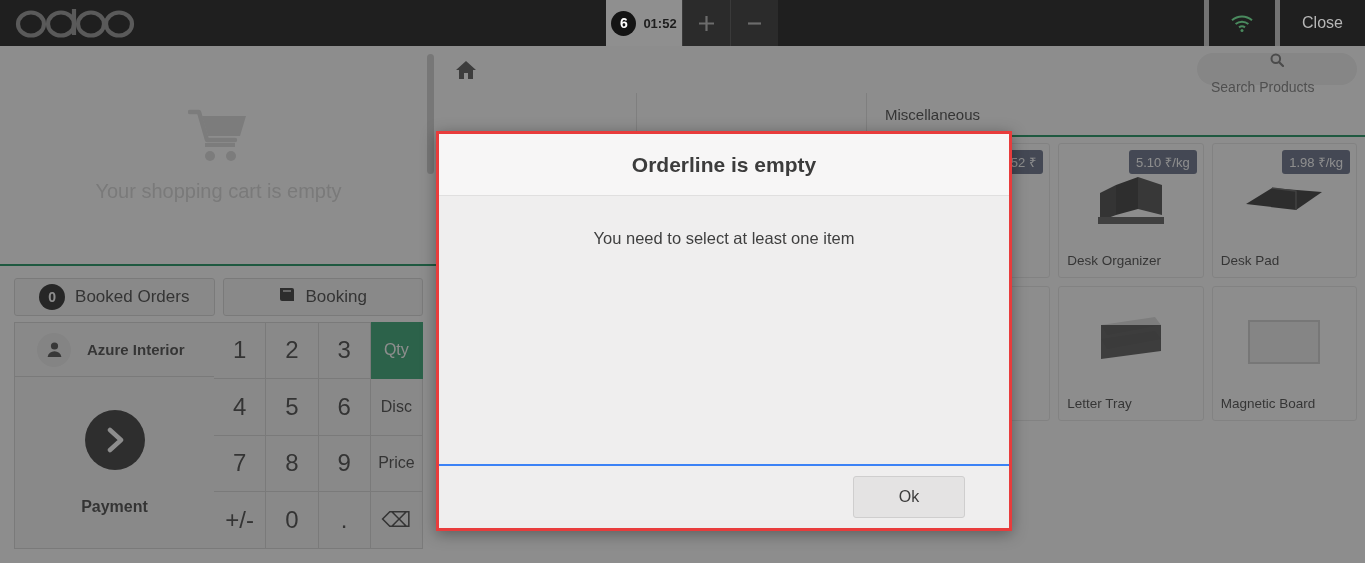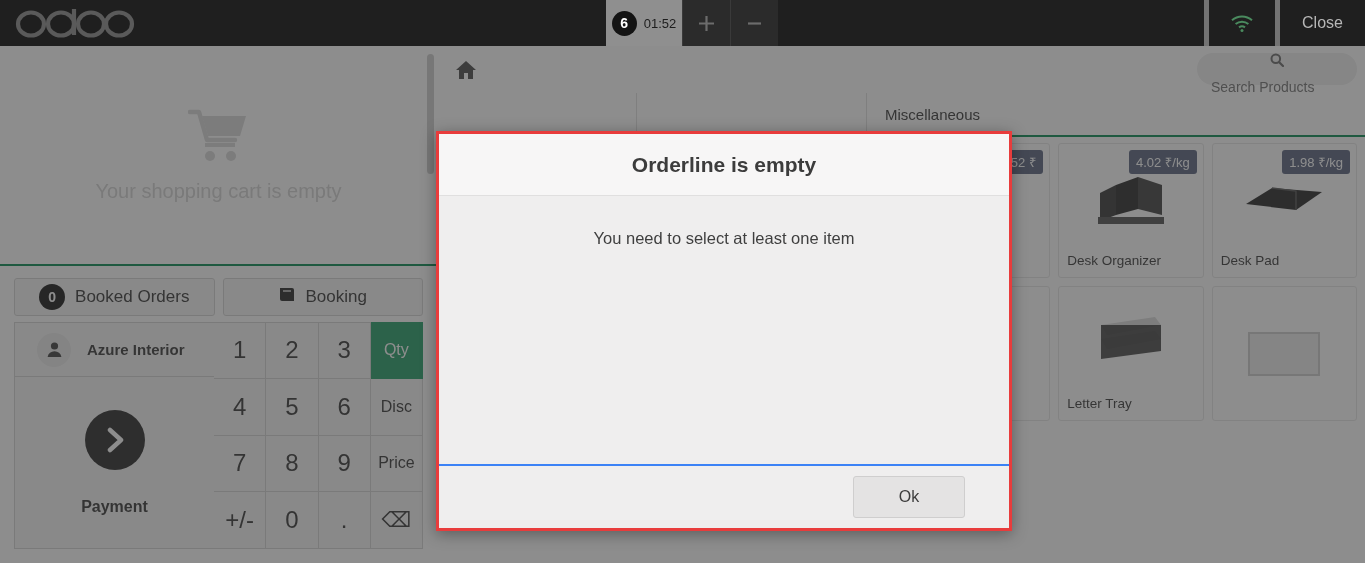--- a/index.html
+++ b/index.html
@@ -27,21 +27,21 @@
   .order-tabs { display: flex; align-items: stretch; }
   .order-tab {
     width: 76px; background: #8f8f8f; display: flex; align-items: center;
     justify-content: center; gap: 7px; position: relative;
   }
   .order-badge {
     width: 25px; height: 25px; border-radius: 50%; background: #141414;
     color: #ffffff; font-size: 14px; font-weight: bold;
     display: flex; align-items: center; justify-content: center;
   }
-  .order-time { color: #1d1d1d; font-size: 13px; font-weight: normal; }
+  .order-time { color: #1d1d1d; font-size: 13px; font-weight: bold; }
   .tab-btn {
     width: 48px; background: #2b2b2b; border-left: 1px solid #3a3a3a;
     display: flex; align-items: center; justify-content: center;
     color: #6c6c6c; font-size: 22px; font-weight: 300;
   }
   .tab-btn.minus { letter-spacing: 0; }
   .topbar-right { display: flex; align-items: stretch; }
   .tb-cell {
     display: flex; align-items: center; justify-content: center;
     padding: 12px 22px; border-left: 5px solid #737373;
@@ -390,21 +390,21 @@
           </div>
           <div class="prod-card">
             <div class="prod-img">
               <svg width="74" height="56" viewBox="0 0 74 56">
                 <path d="M6 22 L22 14 L22 44 L6 50 Z" fill="#3b3b3b"></path>
                 <path d="M22 14 L44 6 L44 38 L22 44 Z" fill="#2e2e2e"></path>
                 <path d="M44 6 L68 14 L68 44 L44 38 Z" fill="#434343"></path>
                 <rect x="4" y="46" width="66" height="7" fill="#555"></rect>
               </svg>
             </div>
-            <div class="prod-price">4.02 ₹/kg</div>
+            <div class="prod-price">5.10 ₹/kg</div>
             <div class="prod-name">Desk Organizer</div>
           </div>
           <div class="prod-card">
             <div class="prod-img">
               <svg width="84" height="34" viewBox="0 0 84 34">
                 <path d="M4 22 L30 6 L80 10 L54 28 Z" fill="#2c2c2c"></path>
                 <path d="M30 6 L54 9 L54 28" stroke="#5a5a5a" fill="none" stroke-width="1.4"></path>
               </svg>
             </div>
             <div class="prod-price">1.98 ₹/kg</div>
@@ -462,20 +462,21 @@
               </svg>
             </div>
             <div class="prod-name">Letter Tray</div>
           </div>
           <div class="prod-card">
             <div class="prod-img">
               <svg width="78" height="50" viewBox="0 0 78 50">
                 <rect x="4" y="4" width="70" height="42" fill="#eeeeee" stroke="#cfcfcf" stroke-width="2"></rect>
               </svg>
             </div>
+            <div class="prod-name">Magnetic Board</div>
           </div>
         </div>
     </div>
 
     <div class="overlay"></div>
     <div class="dialog">
       <div class="dlg-head">
         <div class="dlg-title">Orderline is empty</div>
       </div>
       <div class="dlg-body">

